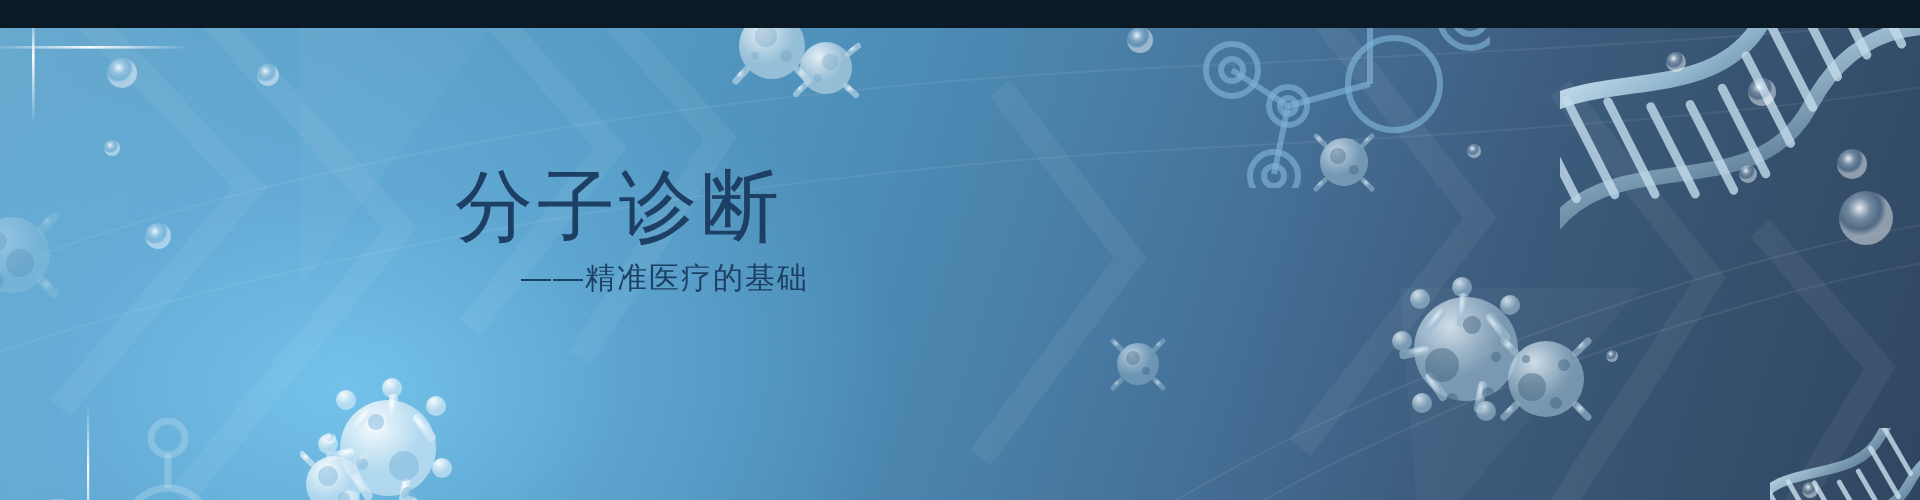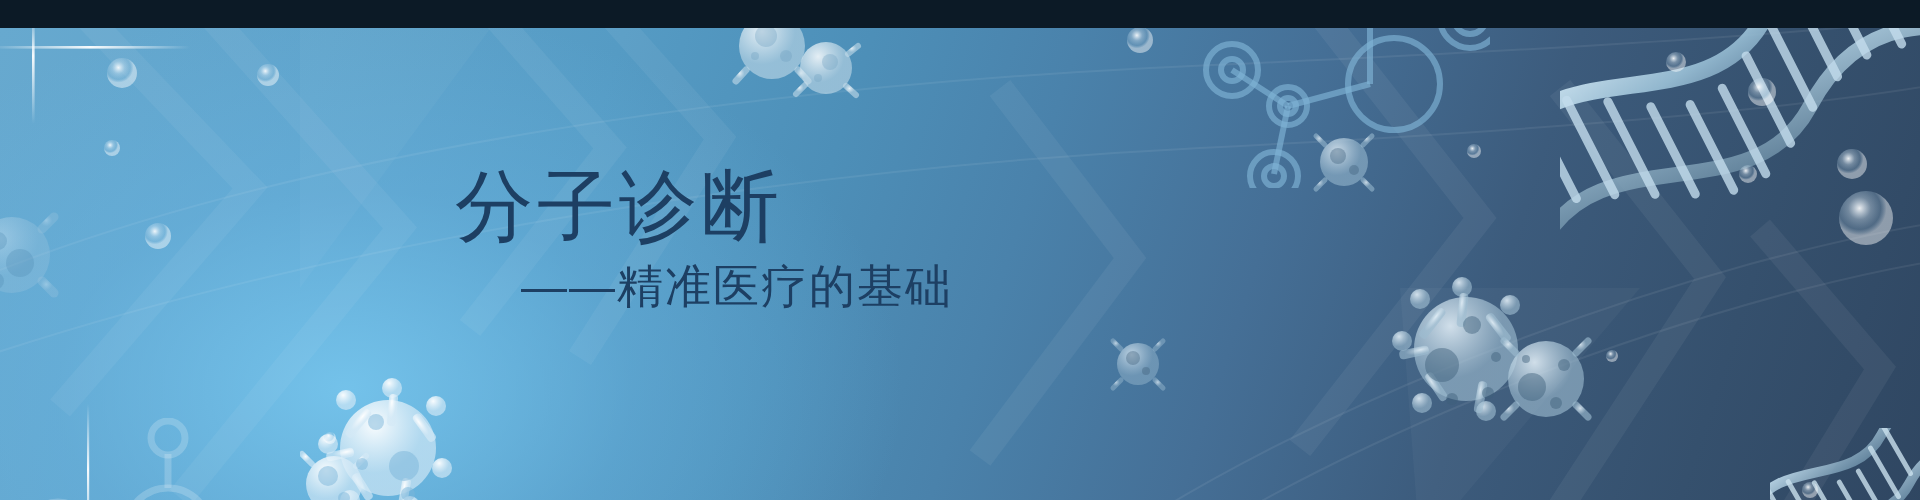--- a/index.html
+++ b/index.html
@@ -31,21 +31,21 @@
   #title{
     position:absolute;left:455px;top:139px;
     font-size:78px;line-height:1;
     letter-spacing:4px;
     color:#1d3f63;
     font-weight:400;
     white-space:nowrap;
   }
   #subtitle{
     position:absolute;left:521px;top:235px;
-    font-size:46px;line-height:1;
+    font-size:30px;line-height:1;
     letter-spacing:2px;
     color:#1d3f63;
     font-weight:400;
     white-space:nowrap;
   }
 </style>
 </head>
 <body>
 
 <div id="banner">

